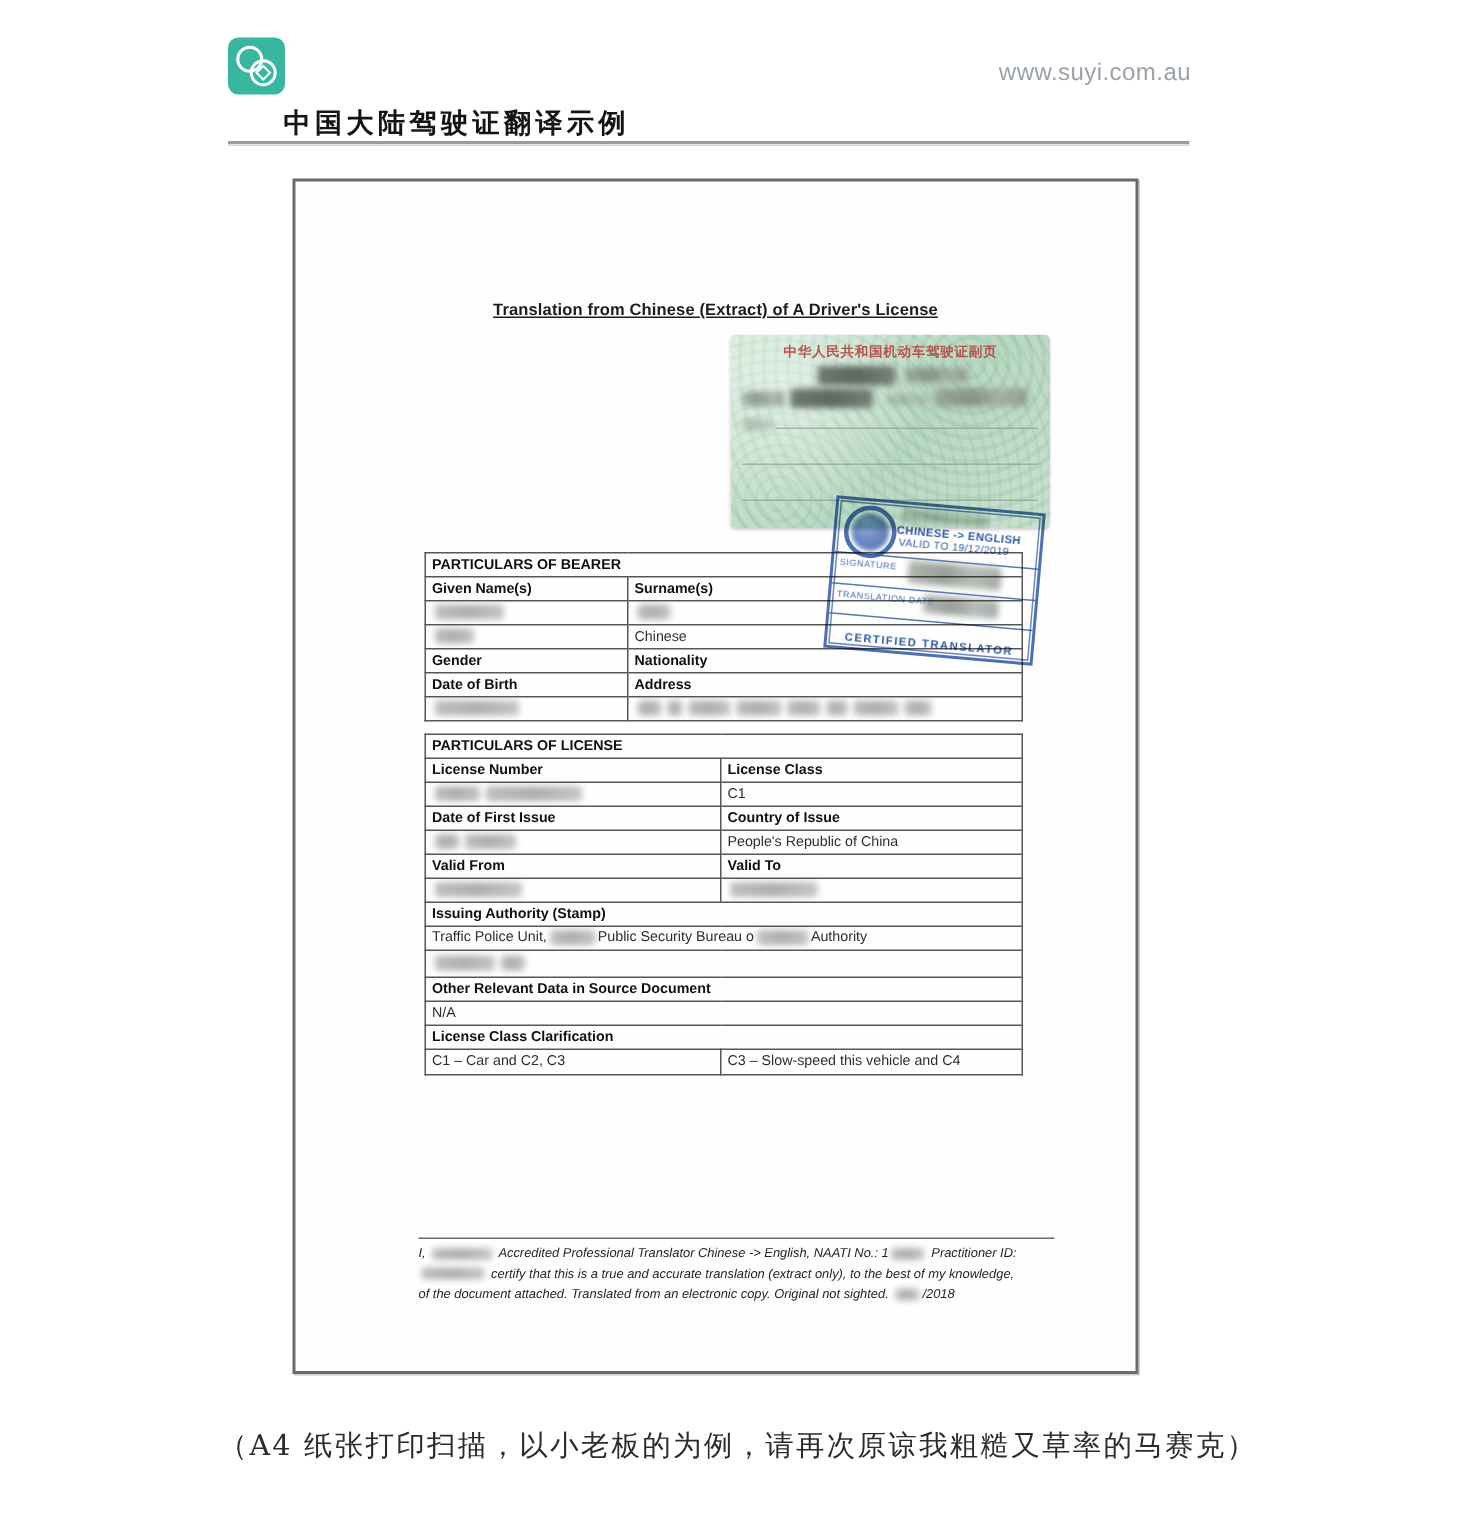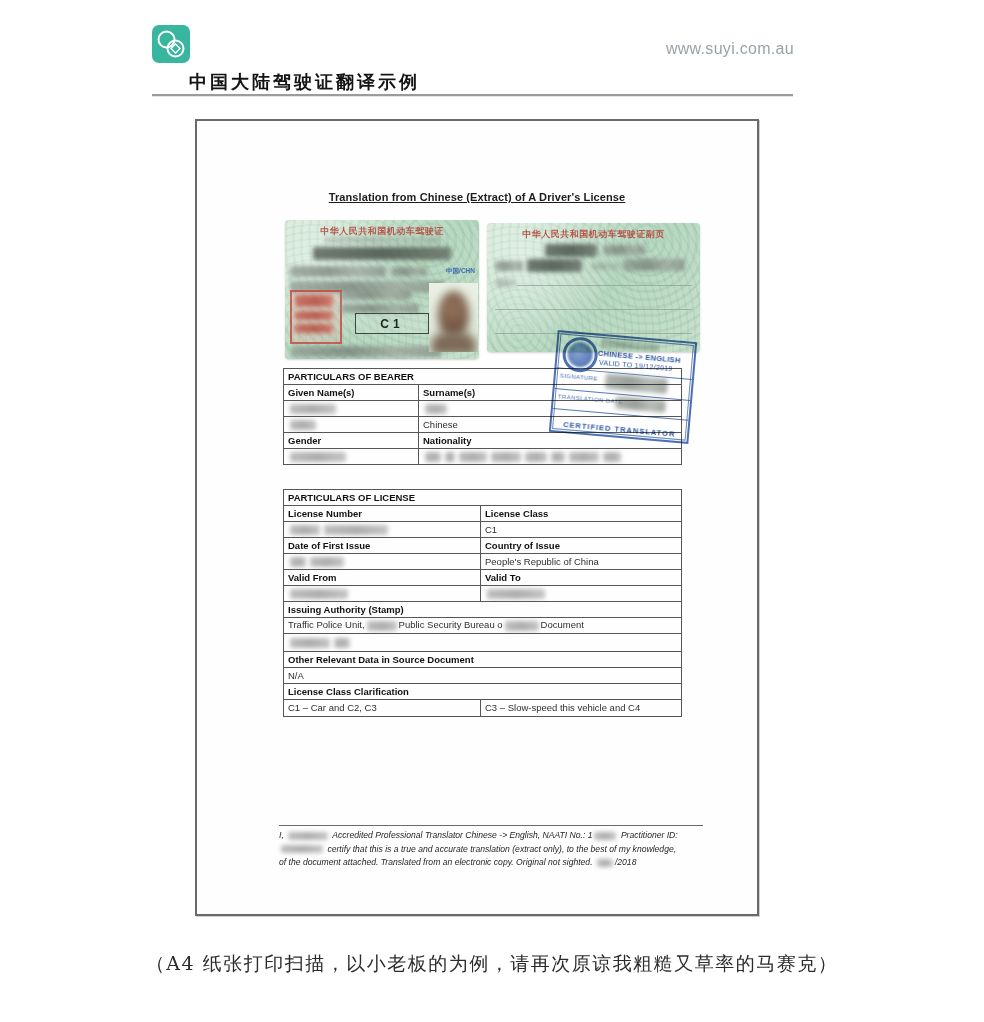--- a/index.html
+++ b/index.html
@@ -7,21 +7,21 @@
   .page{position:relative;width:984px;height:1022px;background:#fff;overflow:hidden;}
 
   
   .logo{position:absolute;left:152px;top:25px;width:38px;height:38px;background:#38b6a0;border-radius:7px;display:flex;align-items:center;justify-content:center;}
   .site-url{position:absolute;left:664px;top:40px;width:130px;font-size:16px;color:#9aa2a9;letter-spacing:.3px;text-align:right;}
   .page-heading{position:absolute;left:189px;top:70px;font-size:18px;font-weight:bold;color:#141414;font-family:"DejaVu Serif",serif;letter-spacing:3px;}
   .heading-rule{position:absolute;left:152px;top:94px;width:641px;height:2px;background:#9b9b9b;border-bottom:1px solid #e3e3e3;}
 
   
   .doc{position:absolute;left:195px;top:119px;width:560px;height:793px;border:2px solid #6a6a6a;background:#fefefe;box-shadow:1px 1px 0 #cfcfcf;}
-  .doc-title{position:absolute;top:70px;left:0;width:100%;text-align:center;font-size:11px;font-weight:bold;text-decoration:underline;color:#1c1c1c;letter-spacing:.1px;}
+  .doc-title{position:absolute;top:80px;left:0;width:100%;text-align:center;font-size:11px;font-weight:bold;text-decoration:underline;color:#1c1c1c;letter-spacing:.1px;}
 
   
   .card{position:absolute;border-radius:4px;box-shadow:0 1px 2px rgba(0,0,0,.18);overflow:hidden;
     background:
       radial-gradient(circle at 18% 28%,rgba(255,255,255,.45),transparent 45%),
       repeating-radial-gradient(circle at 75% 15%,rgba(96,160,120,.13) 0 3px,transparent 3px 8px),
       repeating-radial-gradient(circle at 15% 85%,rgba(96,160,120,.11) 0 2px,transparent 2px 7px),
       linear-gradient(135deg,#d5e9d8,#b9d8c2 55%,#c9e1ce);}
   .card-front{left:88px;top:99px;width:194px;height:139px;}
   .card-back{left:290px;top:102px;width:213px;height:129px;}
@@ -80,42 +80,20 @@
     </svg>
   </div>
   <div class="site-url">www.suyi.com.au</div>
   <div class="page-heading">中国大陆驾驶证翻译示例</div>
   <div class="heading-rule"></div>
 
   <div class="doc">
 
     <div class="doc-title">Translation from Chinese (Extract) of A Driver's License</div>
 
-    <div class="card card-front">
-      <div class="card-title">中华人民共和国机动车驾驶证</div>
-      <div class="bb light" style="left:40px;top:17px;width:115px;height:6px;"></div>
-      <div class="bb dark" style="left:28px;top:27px;width:138px;height:13px;"></div>
-      <div class="bb" style="left:5px;top:46px;width:96px;height:11px;"></div>
-      <div class="bb" style="left:106px;top:47px;width:36px;height:9px;"></div>
-      <div class="country-txt">中国/CHN</div>
-      <div class="bb" style="left:5px;top:61px;width:154px;height:12px;"></div>
-      <div class="red-stamp">
-        <div class="bb red" style="left:3px;top:3px;width:38px;height:12px;"></div>
-        <div class="bb red" style="left:3px;top:19px;width:38px;height:9px;"></div>
-        <div class="bb red" style="left:3px;top:32px;width:38px;height:9px;"></div>
-      </div>
-      <div class="bb" style="left:56px;top:71px;width:70px;height:9px;"></div>
-      <div class="bb" style="left:56px;top:84px;width:78px;height:9px;"></div>
-      <div class="c1-box">C1</div>
-      <div class="bb" style="left:6px;top:126px;width:150px;height:11px;"></div>
-      <div class="photo">
-        <div class="head"></div>
-        <div class="shoulders"></div>
-      </div>
-    </div>
 
     <div class="card card-back">
       <div class="card-title">中华人民共和国机动车驾驶证副页</div>
       <div class="bb dark" style="left:58px;top:21px;width:52px;height:13px;"></div>
       <div class="bb" style="left:116px;top:22px;width:42px;height:10px;"></div>
       <div class="bb" style="left:8px;top:38px;width:28px;height:10px;"></div>
       <div class="bb dark" style="left:40px;top:36px;width:55px;height:13px;"></div>
       <div class="bb light" style="left:104px;top:40px;width:28px;height:7px;"></div>
       <div class="bb" style="left:136px;top:36px;width:62px;height:12px;"></div>
       <div class="bb light" style="left:8px;top:56px;width:20px;height:8px;"></div>
@@ -163,20 +141,24 @@
       </tr>
       <tr>
         <td class="v"><span class="rb" style="width:26px;"></span></td>
         <td class="v">Chinese</td>
       </tr>
       <tr>
         <td class="h">Gender</td>
         <td class="h">Nationality</td>
       </tr>
       <tr>
+        <td class="h">Date of Birth</td>
+        <td class="h">Address</td>
+      </tr>
+      <tr>
         <td class="v"><span class="rb" style="width:56px;"></span></td>
         <td class="v"><span class="rb" style="width:16px;"></span><span class="rb" style="width:10px;"></span><span class="rb" style="width:28px;"></span><span class="rb" style="width:30px;"></span><span class="rb" style="width:22px;"></span><span class="rb" style="width:14px;"></span><span class="rb" style="width:30px;"></span><span class="rb" style="width:18px;"></span></td>
       </tr>
     </tbody>
       </table>
 
     <table class="t" style="left:86px;top:368px;width:399px;border-radius:29px;">
       <colgroup>
           <col style="width:197px">
           <col>
@@ -206,21 +188,21 @@
         <td class="h">Valid To</td>
       </tr>
       <tr>
         <td class="v"><span class="rb" style="width:58px;"></span></td>
         <td class="v"><span class="rb" style="width:58px;"></span></td>
       </tr>
       <tr>
             <td colspan="2" class="h">Issuing Authority (Stamp)</td>
           </tr>
       <tr>
-            <td colspan="2" class="v"><span>Traffic Police Unit,</span><span class="rb" style="width:30px;"></span><span>Public Security Bureau o</span><span class="rb" style="width:34px;"></span><span>Document</span></td>
+            <td colspan="2" class="v"><span>Traffic Police Unit,</span><span class="rb" style="width:30px;"></span><span>Public Security Bureau o</span><span class="rb" style="width:34px;"></span><span>Authority</span></td>
           </tr>
       <tr>
             <td colspan="2" class="v" style="height:17px;"><span class="rb" style="width:40px;"></span><span class="rb" style="width:16px;"></span></td>
           </tr>
       <tr>
             <td colspan="2" class="h">Other Relevant Data in Source Document</td>
           </tr>
       <tr>
             <td colspan="2" class="v">N/A</td>
           </tr>

